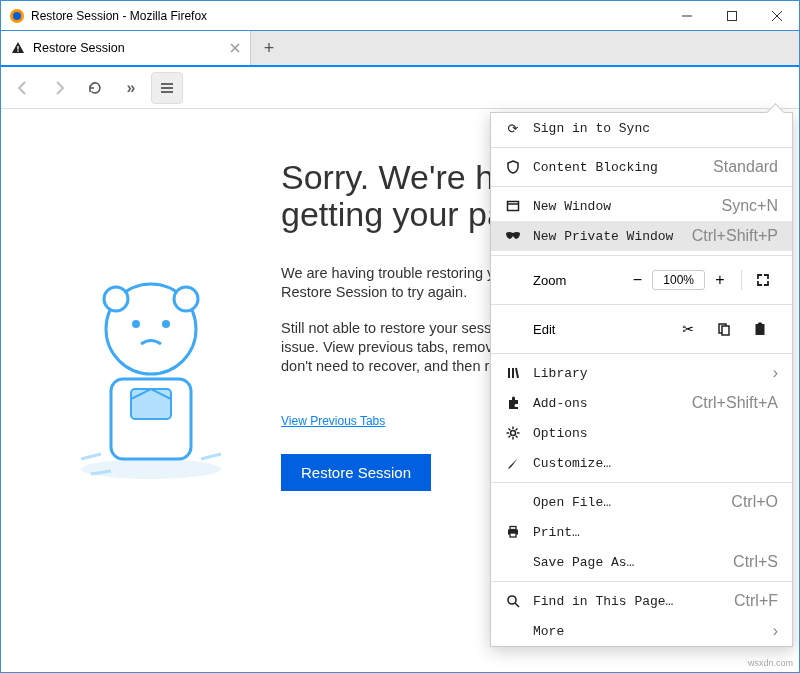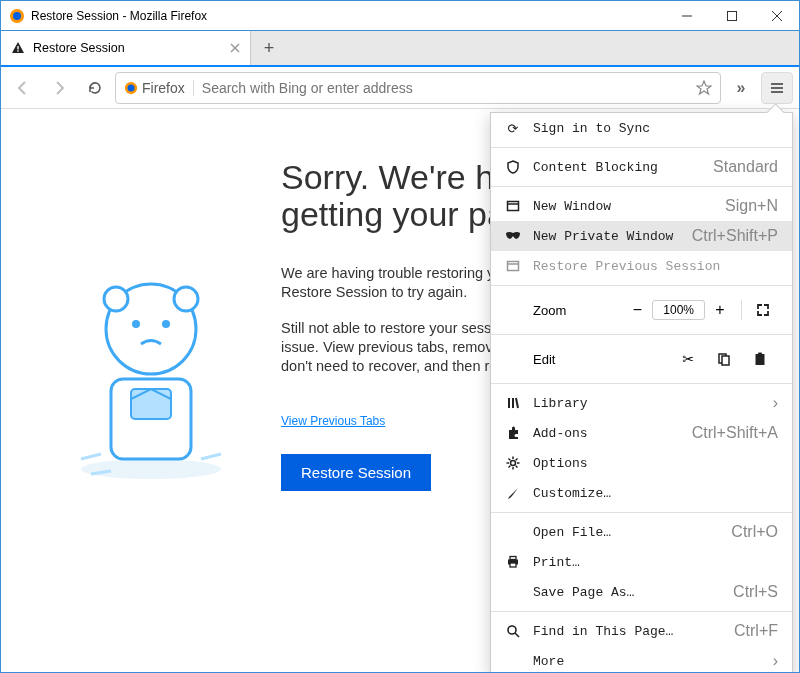--- a/index.html
+++ b/index.html
@@ -111,35 +111,20 @@
       <svg width="18" height="18" viewBox="0 0 18 18">
         <path d="M7 3 L13 9 L7 15" fill="none" stroke="currentColor" stroke-width="1.8"></path>
       </svg>
     </div>
   <div class="tbtn">
       <svg width="16" height="16" viewBox="0 0 16 16">
         <path d="M3 8a5 5 0 1 1 1.5 3.5" fill="none" stroke="#555" stroke-width="1.6"></path>
         <path d="M3 12 L3 8 L7 8" fill="none" stroke="#555" stroke-width="1.6"></path>
       </svg>
     </div>
-  <div class="urlbar">
-    <span class="brand">
-      <svg width="14" height="14" viewBox="0 0 16 16">
-          <circle cx="8" cy="8" r="7" fill="#ff9500"></circle>
-          <circle cx="8" cy="8" r="4" fill="#0060df"></circle>
-        </svg>
-      <b>Firefox</b>
-    </span>
-    <input placeholder="Search with Bing or enter address" style="">
-    <span class="star">
-        <svg width="16" height="16" viewBox="0 0 16 16">
-          <path d="M8 1 L10 6 L15 6 L11 9 L12.5 14 L8 11 L3.5 14 L5 9 L1 6 L6 6 Z" fill="none" stroke="#888" stroke-width="1.2"></path>
-        </svg>
-      </span>
-  </div>
   <div class="tbtn more">»</div>
   <div class="tbtn hamburger">
       <svg width="16" height="16" viewBox="0 0 16 16">
         <line x1="2" y1="4" x2="14" y2="4" stroke="#555" stroke-width="1.8"></line>
         <line x1="2" y1="8" x2="14" y2="8" stroke="#555" stroke-width="1.8"></line>
         <line x1="2" y1="12" x2="14" y2="12" stroke="#555" stroke-width="1.8"></line>
       </svg>
     </div>
 </div>
 
@@ -183,39 +168,30 @@
   </div>
   <div class="msep"></div>
   <div class="mrow">
     <span class="mico">
         <svg width="14" height="14" viewBox="0 0 14 14">
           <rect x="1.5" y="2.5" width="11" height="9" fill="none" stroke="#222" stroke-width="1.5"></rect>
           <line x1="1.5" y1="5" x2="12.5" y2="5" stroke="#222" stroke-width="1.5"></line>
         </svg>
       </span>
     <span class="mlabel">New Window</span>
-    <span class="maccel">Sign+N</span>
+    <span class="maccel">Sync+N</span>
   </div>
   <div class="mrow hover">
     <span class="mico">
         <svg width="16" height="10" viewBox="0 0 16 10">
           <path d="M1 2 Q4 0 8 2 Q12 0 15 2 Q15 7 11 8 Q9 7 8 5 Q7 7 5 8 Q1 7 1 2 Z" fill="#222"></path>
         </svg>
       </span>
     <span class="mlabel">New Private Window</span>
     <span class="maccel">Ctrl+Shift+P</span>
-  </div>
-  <div class="mrow disabled">
-    <span class="mico">
-        <svg width="14" height="14" viewBox="0 0 14 14">
-          <rect x="1.5" y="2.5" width="11" height="9" fill="none" stroke="#999" stroke-width="1.5"></rect>
-          <line x1="1.5" y1="5" x2="12.5" y2="5" stroke="#999" stroke-width="1.5"></line>
-        </svg>
-      </span>
-    <span class="mlabel">Restore Previous Session</span>
   </div>
   <div class="msep"></div>
   <div class="zoomrow">
     <span class="zl">Zoom</span>
     <span class="zbtn">−</span>
     <span class="zval">100%</span>
     <span class="zbtn">+</span>
     <span style="width:1px;height:20px;background:#ddd;margin:0 6px"></span>
     <span class="zbtn">
         <svg width="14" height="14" viewBox="0 0 14 14">

